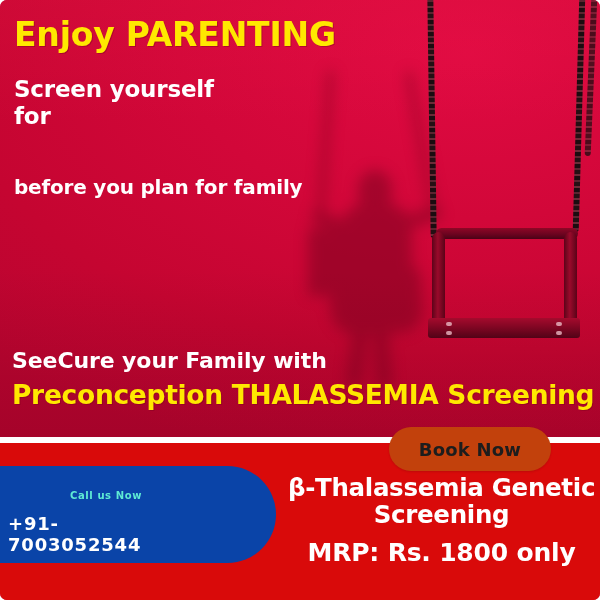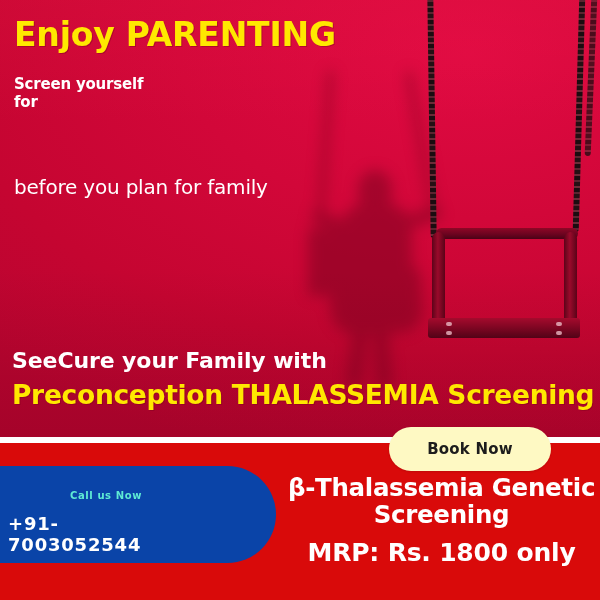--- a/index.html
+++ b/index.html
@@ -8,20 +8,21 @@
     background: #ffffff;
   }
   #poster {
     position: relative;
     width: 600px;
     height: 600px;
     overflow: hidden;
     font-family: "DejaVu Sans", sans-serif;
     background: #cf0634;
     user-select: none;
+    border-radius: 7px;
   }
 
   
   .photo {
     position: absolute;
     left: 0; top: 0;
     width: 600px; height: 437px;
     overflow: hidden;
     background:
       radial-gradient(120% 95% at 78% 12%, #e00a42 0%, #d20739 40%, #c50531 72%, #b80430 100%);
@@ -143,39 +144,39 @@
     font-size: 33px;
     line-height: 1.05;
     color: #ffe800;
     letter-spacing: -0.2px;
     text-shadow: 1px 1px 0 rgba(110,0,25,0.35);
   }
   .sub1 {
     position: absolute;
     left: 14px; top: 76px;
     font-weight: 700;
-    font-size: 15px;
+    font-size: 23px;
     line-height: 1.18;
     color: #ffffff;
     letter-spacing: -0.2px;
   }
   .big-yellow {
     position: absolute;
     left: 14px; top: 140px;
     font-weight: 700;
     font-size: 33px;
     line-height: 1;
     color: #ffe800;
     letter-spacing: 0.2px;
     text-shadow: 1px 1px 0 rgba(110,0,25,0.35);
   }
   .sub2 {
     position: absolute;
     left: 14px; top: 176px;
-    font-weight: 400;
+    font-weight: 700;
     font-size: 20px;
     line-height: 1.1;
     color: #ffffff;
     letter-spacing: -0.2px;
   }
 
   .seecure {
     position: absolute;
     left: 12px; top: 348px;
     font-weight: 700;
@@ -208,27 +209,27 @@
     left: 0; top: 443px;
     width: 600px; height: 157px;
     background: #d90a0a;
   }
 
   
   .book-now {
     position: absolute;
     left: 389px; top: 427px;
     width: 162px; height: 44px;
-    background: #fef9c3;
+    background: #c2410c;
     border-radius: 22px;
     display: flex;
     align-items: center;
     justify-content: center;
     font-weight: 700;
-    font-size: 15px;
+    font-size: 18px;
     color: #1d1d1d;
     letter-spacing: 0.2px;
     box-shadow: 0 1px 2px rgba(0,0,0,0.12);
   }
 
   
   .call-pill {
     position: absolute;
     left: -40px; top: 466px;
     width: 316px; height: 97px;

